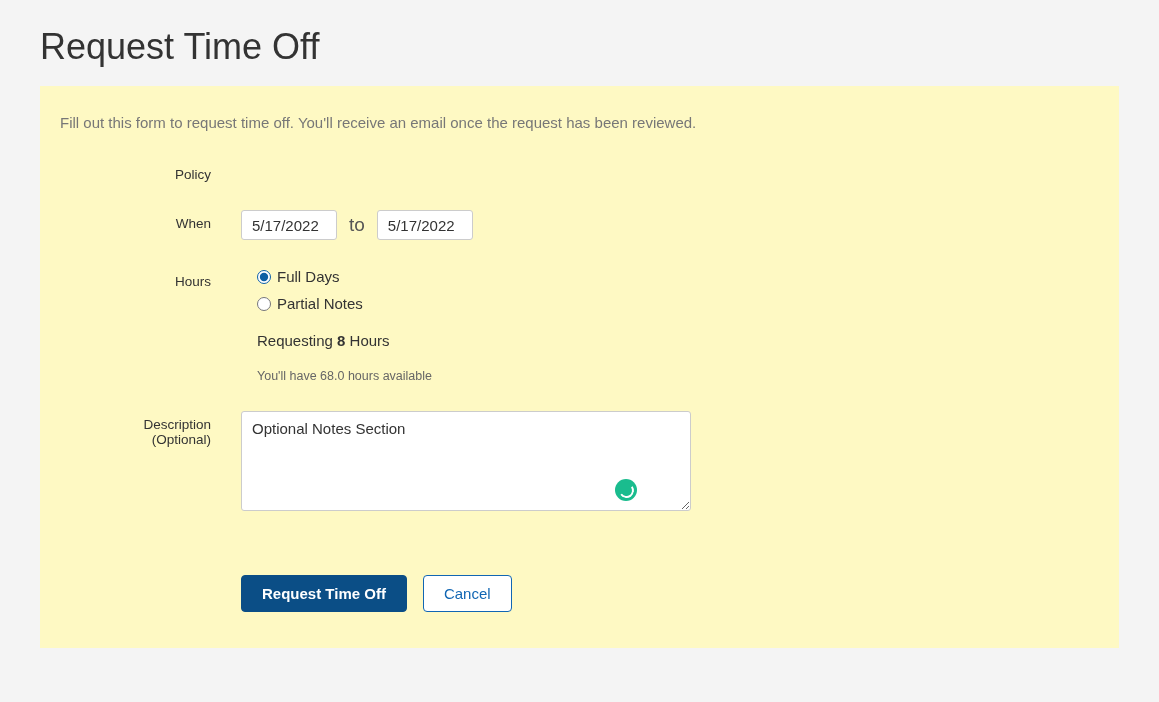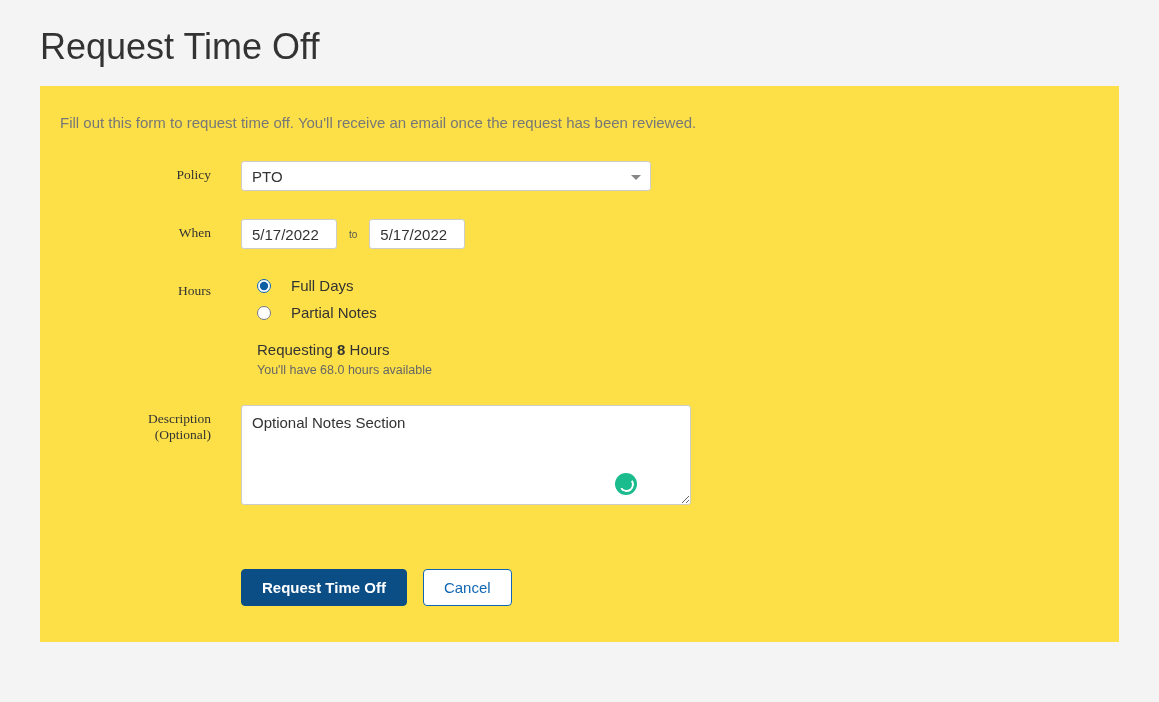--- a/index.html
+++ b/index.html
@@ -15,41 +15,40 @@
       width: 1159px;
     }
     .page-title {
       font-size: 36px;
       font-weight: 400;
       color: #333;
       margin-bottom: 18px;
       margin-top: 6px;
     }
     .panel {
-      background: #fde047;
+      background: #fef9c3;
       padding: 28px 20px 36px 20px;
     }
     .instructions {
       color: #777;
       font-size: 15px;
       margin-bottom: 30px;
     }
     .form-row {
       display: flex;
       align-items: flex-start;
       margin-bottom: 28px;
     }
     .label-col {
       width: 181px;
       text-align: right;
       padding-right: 30px;
       padding-top: 6px;
       font-size: 13.5px;
       color: #333;
-      font-family: Liberation Serif, serif;
     }
     .label-col .sub {
       display: block;
     }
     .field-col {
       flex: 1;
     }
     .select-wrap {
       position: relative;
       width: 410px;
@@ -84,30 +83,30 @@
       height: 30px;
       background: #fff;
       border: 1px solid #ccc;
       border-radius: 3px;
       padding: 5px 10px;
       font-size: 15px;
       font-family: inherit;
       color: #333;
     }
     .to-label {
-      font-size: 10px;
+      font-size: 19px;
       color: #555;
     }
     .radio-group {
       padding-left: 16px;
     }
     .radio-line {
       display: flex;
       align-items: center;
-      gap: 20px;
+      gap: 6px;
       margin-bottom: 10px;
       font-size: 15px;
       color: #333;
     }
     .radio-line input[type="radio"] {
       width: 14px;
       height: 14px;
       accent-color: #0d5fa3;
       cursor: pointer;
     }
@@ -116,21 +115,21 @@
       color: #333;
       margin-top: 20px;
       padding-left: 16px;
     }
     .requesting-line .bold {
       font-weight: 700;
     }
     .available-line {
       font-size: 12.5px;
       color: #666;
-      margin-top: 5px;
+      margin-top: 20px;
       padding-left: 16px;
     }
     .textarea-wrap {
       position: relative;
       width: 410px;
     }
     .notes {
       width: 450px;
       height: 100px;
       background: #fff;
@@ -203,32 +202,20 @@
 <body>
 
 <h1 class="page-title">Request Time Off</h1>
 
 <div class="panel">
 
   <p class="instructions">Fill out this form to request time off. You'll receive an email once the request has been reviewed.</p>
 
   <div class="form-row">
     <div class="label-col">Policy</div>
-    <div class="field-col">
-      <div class="select-wrap">
-        <div class="select">
-          <span>PTO</span>
-        </div>
-        <span class="select-caret">
-          <svg width="10" height="6" viewBox="0 0 10 6">
-              <path d="M0 0 L5 5 L10 0 Z" fill="#888"></path>
-            </svg>
-        </span>
-      </div>
-    </div>
   </div>
 
   <div class="form-row">
     <div class="label-col">When</div>
     <div class="field-col">
       <div class="date-row">
         <input type="text" class="date-input" value="5/17/2022" style="">
         <span class="to-label">to</span>
         <input type="text" class="date-input" value="5/17/2022" style="">
       </div>

